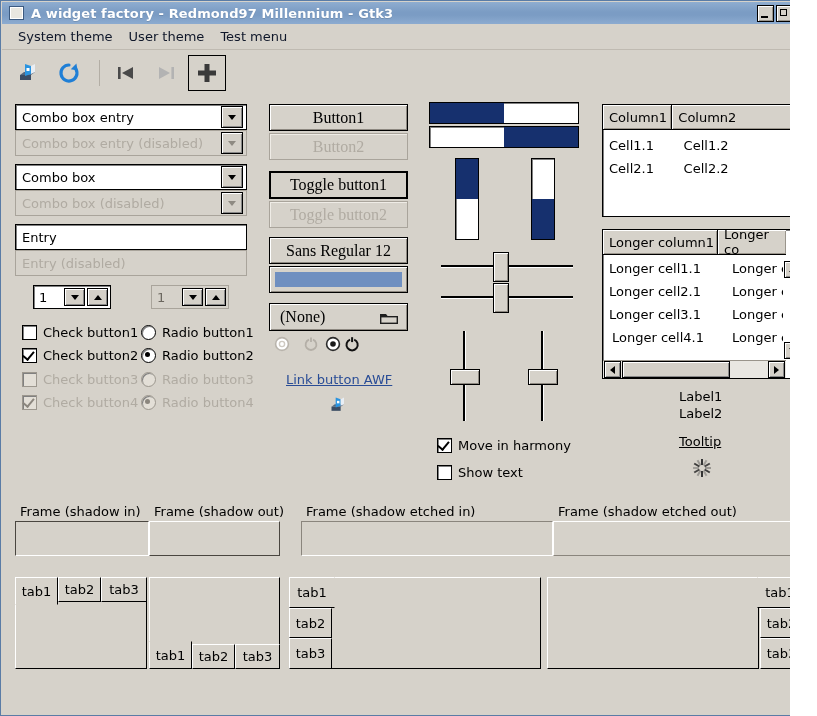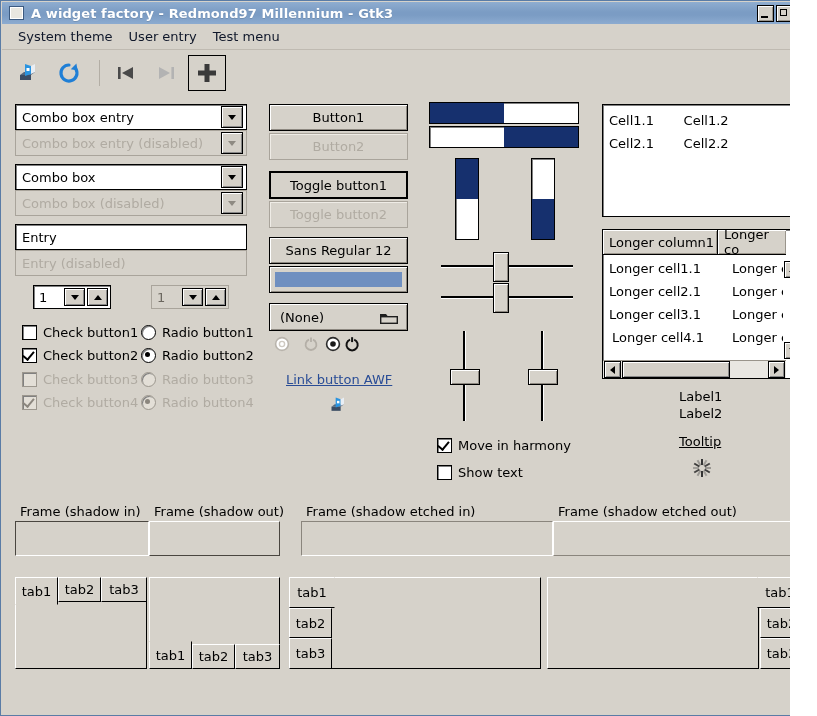--- a/index.html
+++ b/index.html
@@ -73,22 +73,22 @@
   .chk-box.dis .tick{border-color:#8b867e;}
   .rad{width:13px;height:13px;border-radius:50%;background:#fff;border:1px solid #000;
     box-shadow:inset 1px 1px 0 #808080;margin-right:6px;position:relative;flex:0 0 auto;}
   .rad.dis{background:#e3dfd7;border-color:#9c978e;}
   .rad .dot{position:absolute;left:3px;top:3px;width:5px;height:5px;border-radius:50%;background:#000;}
   .rad.dis .dot{background:#8b867e;}
   .dimtext{color:#b0aba2;}
 
   
   .btn{position:absolute;box-sizing:border-box;display:flex;align-items:center;justify-content:center;
-    font-size:13px;background:#d6d2ca;border:1px solid #000;
-    box-shadow:inset 1px 1px 0 #ffffff, inset -1px -1px 0 #8d8880;cursor:default;}
+    font-size:16px;background:#d6d2ca;border:1px solid #000;
+    box-shadow:inset 1px 1px 0 #ffffff, inset -1px -1px 0 #8d8880;cursor:default;font-family:Liberation Serif, serif;}
   .btn.dis{color:#b0aba2;border-color:#a9a49b;box-shadow:inset 1px 1px 0 #efece6;}
   .btn.toggled{border:2px solid #000;box-shadow:none;}
   .btn.leftpad{justify-content:flex-start;padding-left:10px;}
 
   
   .colorswatch{position:absolute;box-sizing:border-box;background:#d6d2ca;border:1px solid #000;
     box-shadow:inset 1px 1px 0 #ffffff, inset -1px -1px 0 #8d8880;display:flex;align-items:center;justify-content:center;}
   .colorswatch .sw{width:calc(100% - 10px);height:calc(100% - 10px);}
 
   
@@ -181,21 +181,21 @@
           </div>
       <div class="tbtn tb-close">
             <i class="a"></i>
             <i class="b"></i>
           </div>
     </div>
   </div>
 
   <div class="menubar">
     <div class="menuitem">System theme</div>
-    <div class="menuitem">User entry</div>
+    <div class="menuitem">User theme</div>
     <div class="menuitem">Test menu</div>
   </div>
 
   <div class="toolbar">
     <div class="tool">
       <svg width="24" height="24" viewBox="0 0 24 24">
         <path d="M3 14 L3 19 L14 19 L14 14 Z" fill="#3b4c63"></path>
         <path d="M3 14 L7 11 L18 11 L14 14 Z" fill="#56687f"></path>
         <path d="M8 3 L8 15 L14 13 L14 5 Z" fill="#2a94e0"></path>
         <path d="M14 5 L14 13 L18 11 L18 3 Z" fill="#e9eef4"></path>
@@ -407,20 +407,24 @@
           <span class="tick"></span>
         </div>
     <span>Move in harmony</span>
   </div>
   <div class="chk-row" style="left:436px;top:464px;">
     <div class="chk-box"></div>
     <span>Show text</span>
   </div>
 
   <div class="tree" style="left:601px;top:103px;width:201px;height:113px;">
+    <div class="hdr">
+      <div class="hc" style="width:70px;">Column1</div>
+      <div class="hc" style="width:131px;border-right:none;">Column2</div>
+    </div>
     <div class="row" style="margin-top:4px;">
       <div class="cc" style="width:70px;">Cell1.1</div>
       <div class="cc" style="width:131px;">Cell1.2</div>
     </div>
     <div class="row">
       <div class="cc" style="width:70px;">Cell2.1</div>
       <div class="cc" style="width:131px;">Cell2.2</div>
     </div>
   </div>
 

